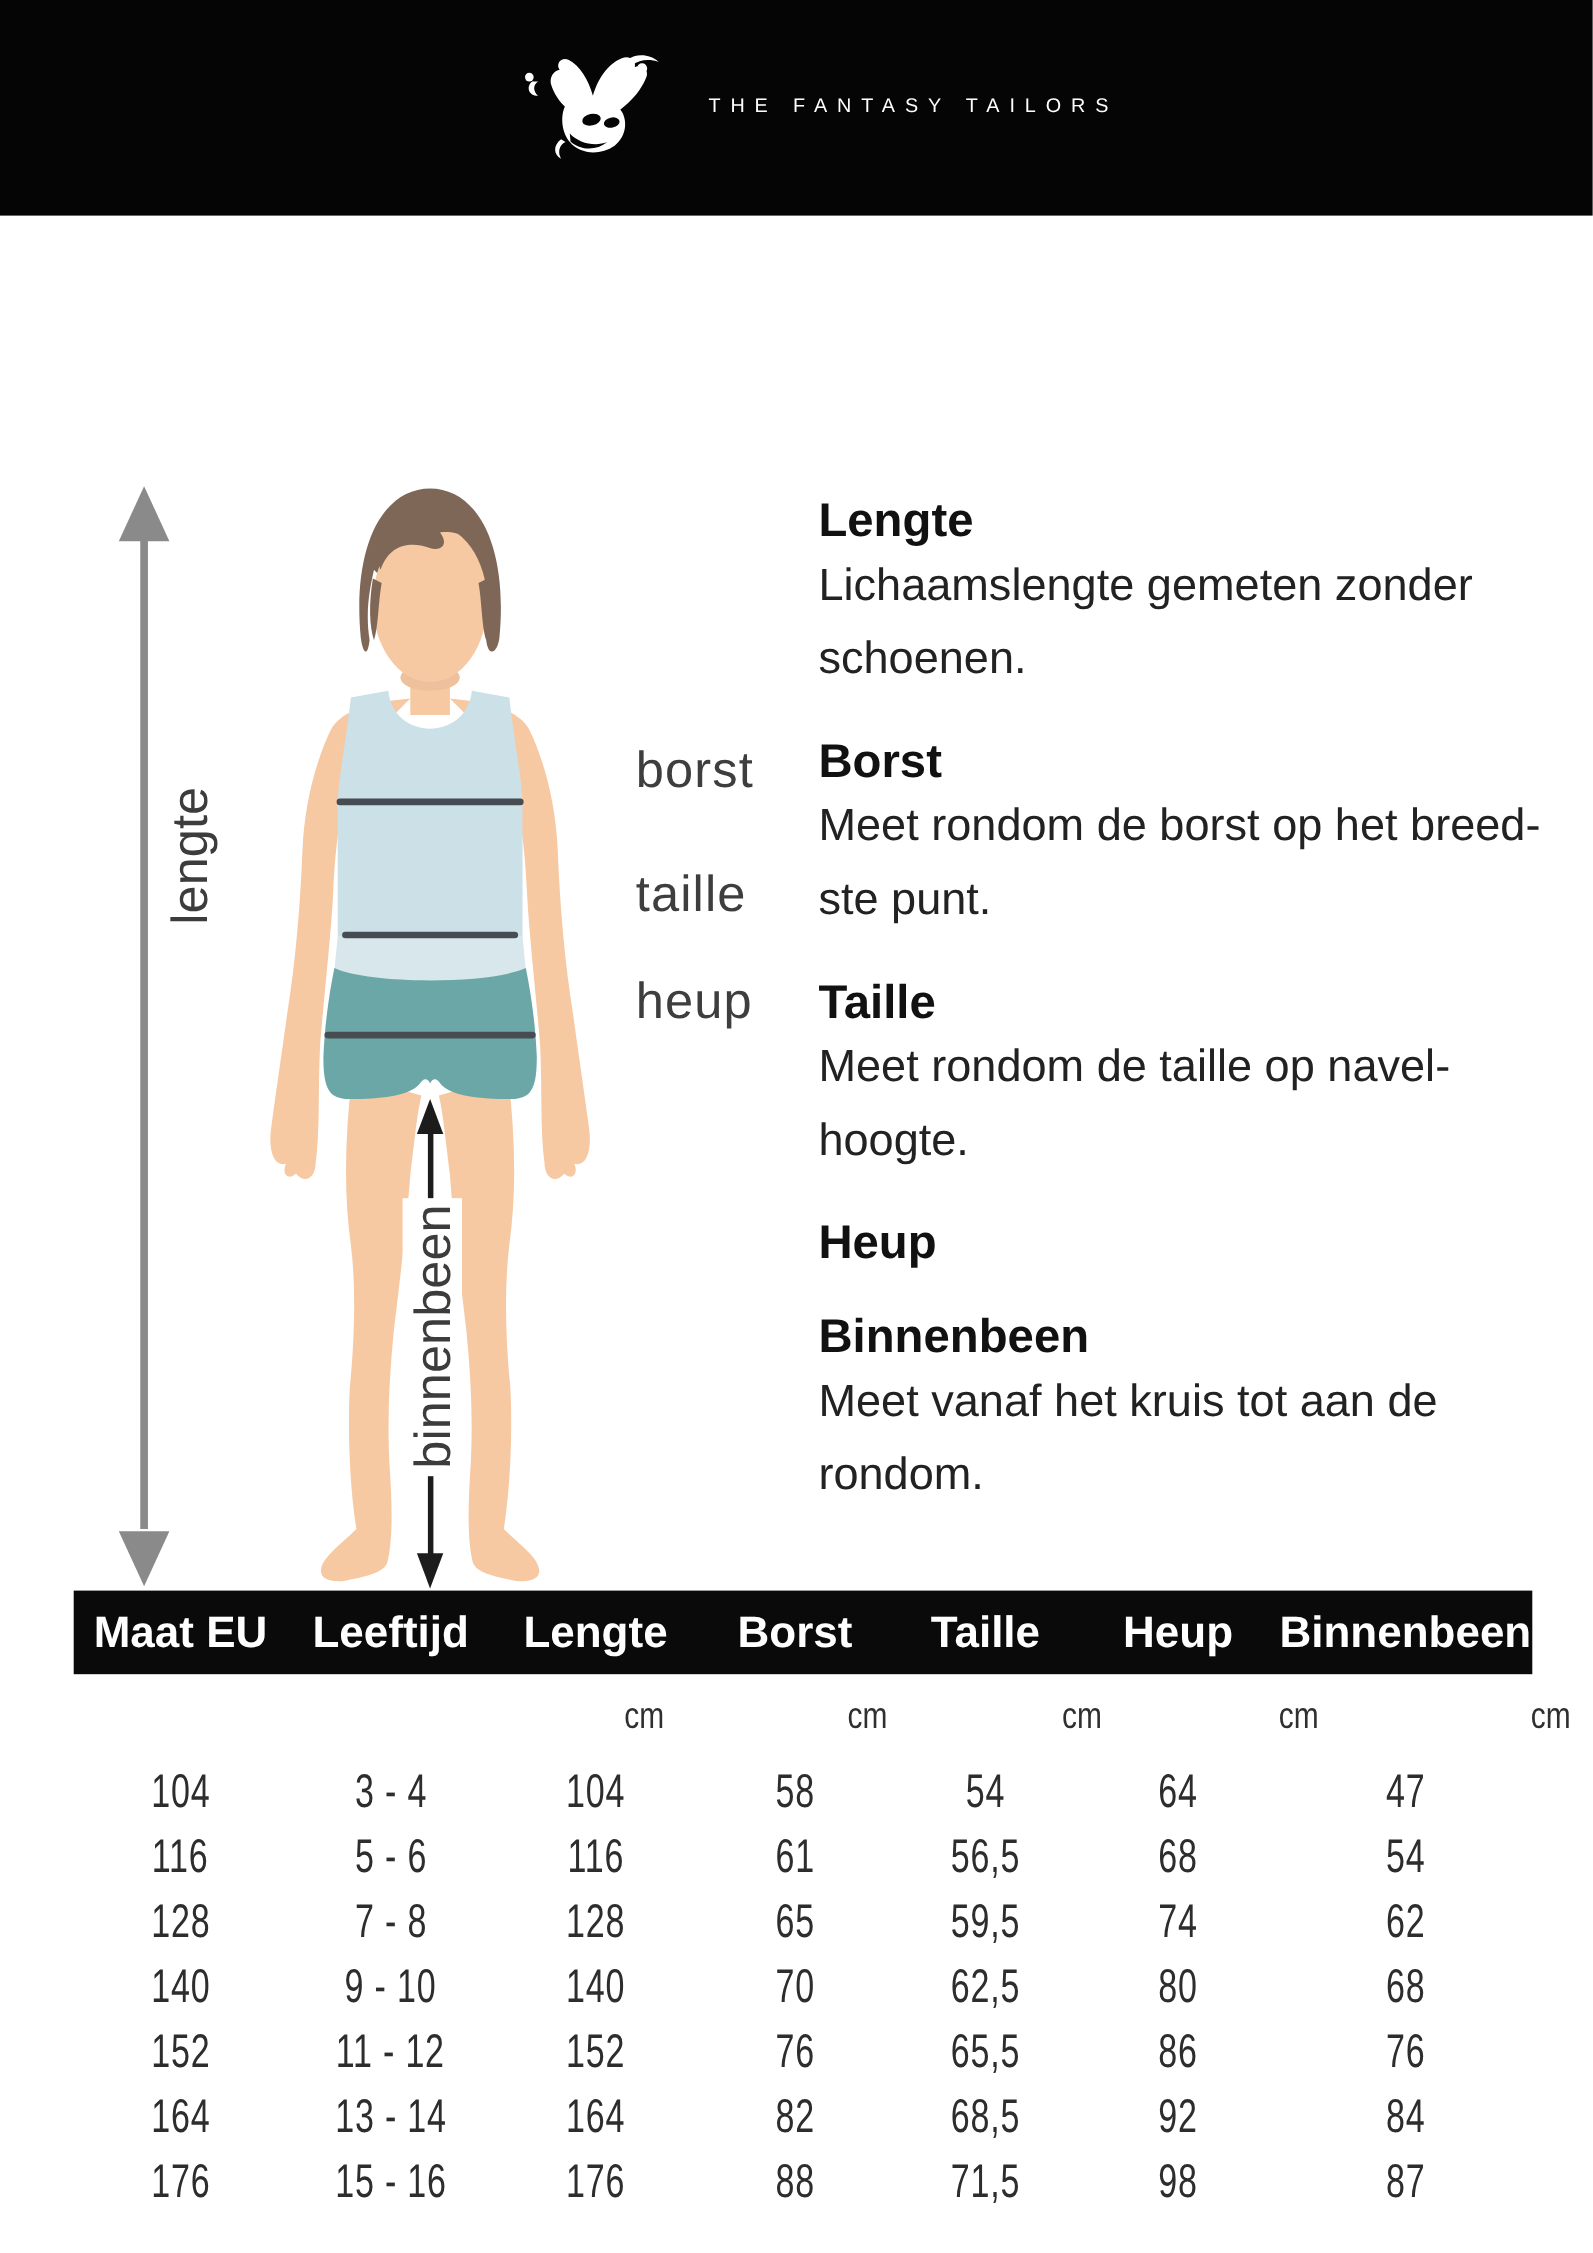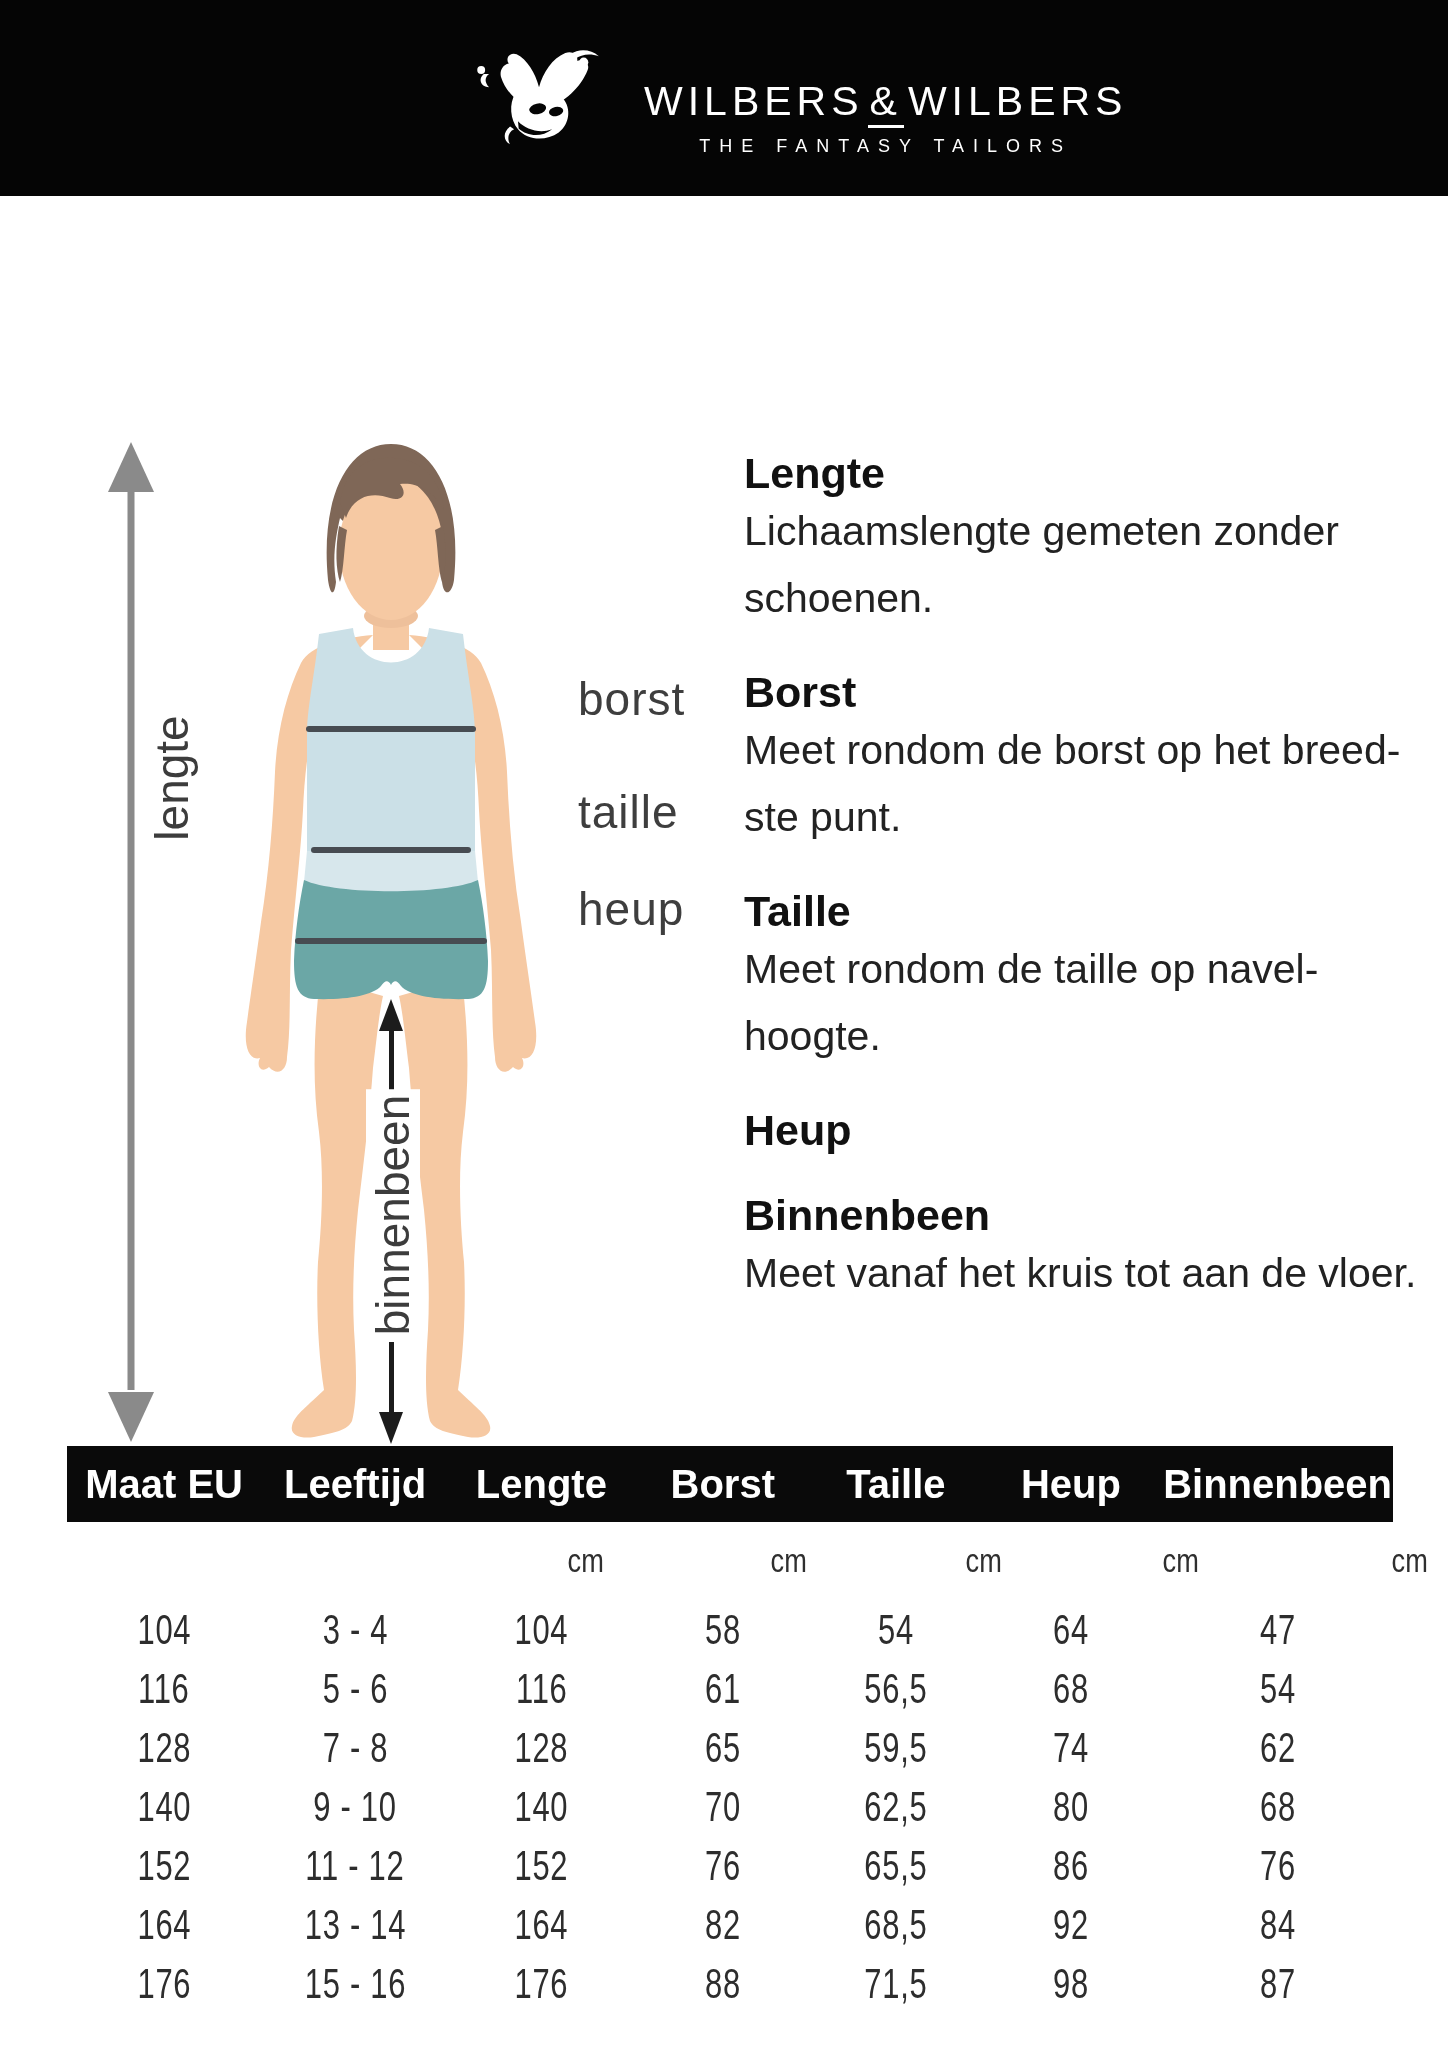--- a/index.html
+++ b/index.html
@@ -63,21 +63,20 @@
           <path d="M150,10 C162,1 181,2 193,13 C180,8 166,10 157,17 Z"></path>
           <path d="M66,70 C90,57 123,62 139,78 C151,92 149,116 132,129
                    C112,143 84,141 70,124 C58,110 56,84 66,70 Z"></path>
           <path d="M58,120 C47,128 47,141 58,147 C53,139 55,128 64,124 Z"></path>
         </g>
         <ellipse fill="#050505" cx="100" cy="93" rx="13" ry="8" transform="rotate(-12 100 93)"></ellipse>
         <ellipse fill="#050505" cx="128" cy="97" rx="11" ry="7" transform="rotate(-12 128 97)"></ellipse>
         <path fill="#050505" d="M70,112 C82,125 104,131 122,124 C106,137 84,135 71,123 Z"></path>
       </svg>
       <div class="logo-text">
-        <div class="brand-line"><span>WILBERS</span><span class="brand-amp">&amp;</span><span>WILBERS</span></div>
         <div class="brand-tagline">THE FANTASY TAILORS</div>
       </div>
     </div>
   </header>
 
   <svg class="figure-svg" viewBox="0 0 610 1030" aria-hidden="true">
 
     <g fill="#8a8a8a">
       <rect x="37.5" y="55" width="7" height="905"></rect>
       <polygon points="41,12 18,62 64,62"></polygon>
@@ -171,21 +170,21 @@
     <div class="def-block">
       <h3>Taille</h3>
       <p>Meet rondom de taille op navel-
 hoogte.</p>
     </div>
     <div class="def-block">
       <h3>Heup</h3>
     </div>
     <div class="def-block">
       <h3>Binnenbeen</h3>
-      <p>Meet vanaf het kruis tot aan de vloer.</p>
+      <p>Meet vanaf het kruis tot aan de rondom.</p>
     </div>
   </section>
 
   <section class="size-table">
     <div class="trow thead">
       <div>Maat EU</div>
       <div>Leeftijd</div>
       <div>Lengte</div>
       <div>Borst</div>
       <div>Taille</div>

